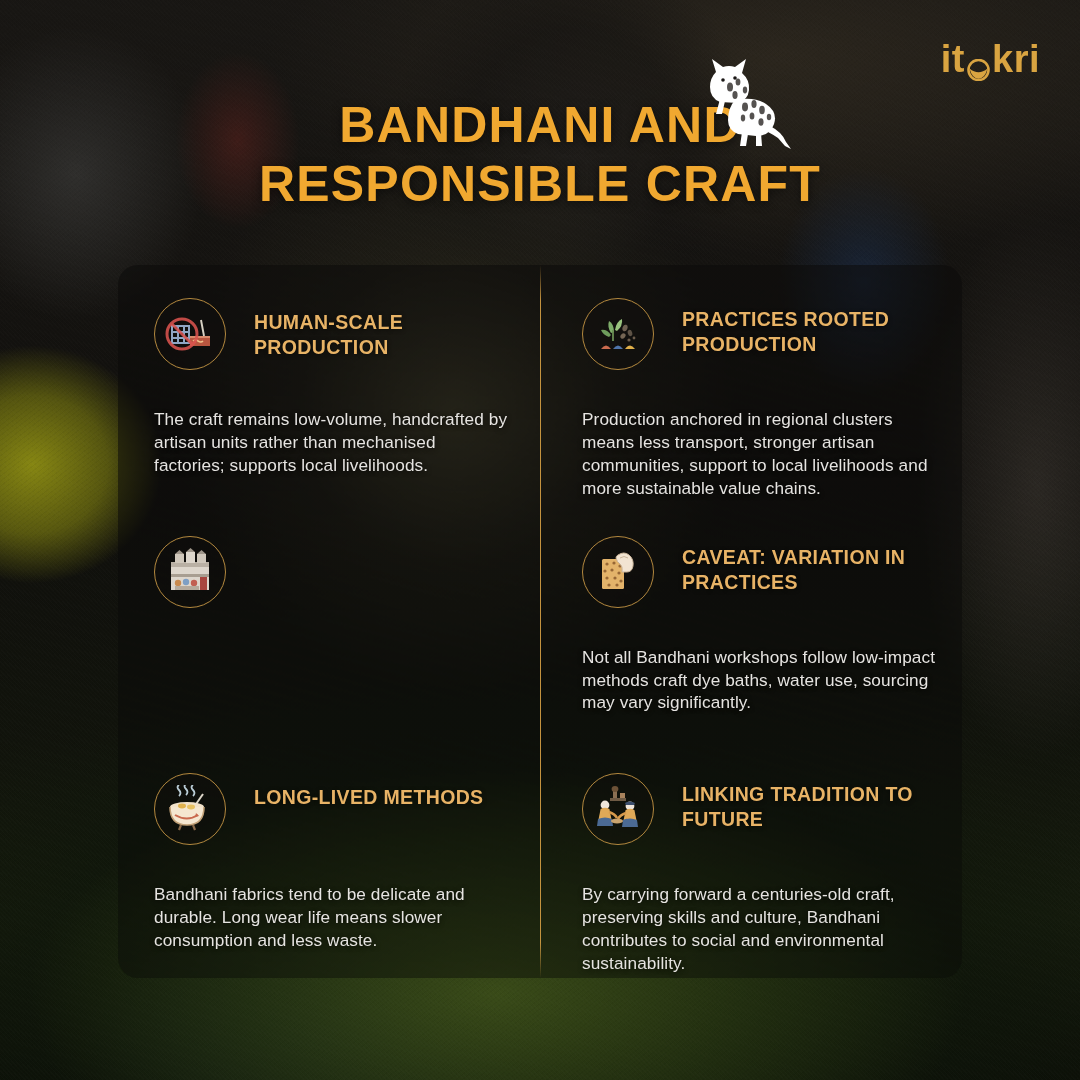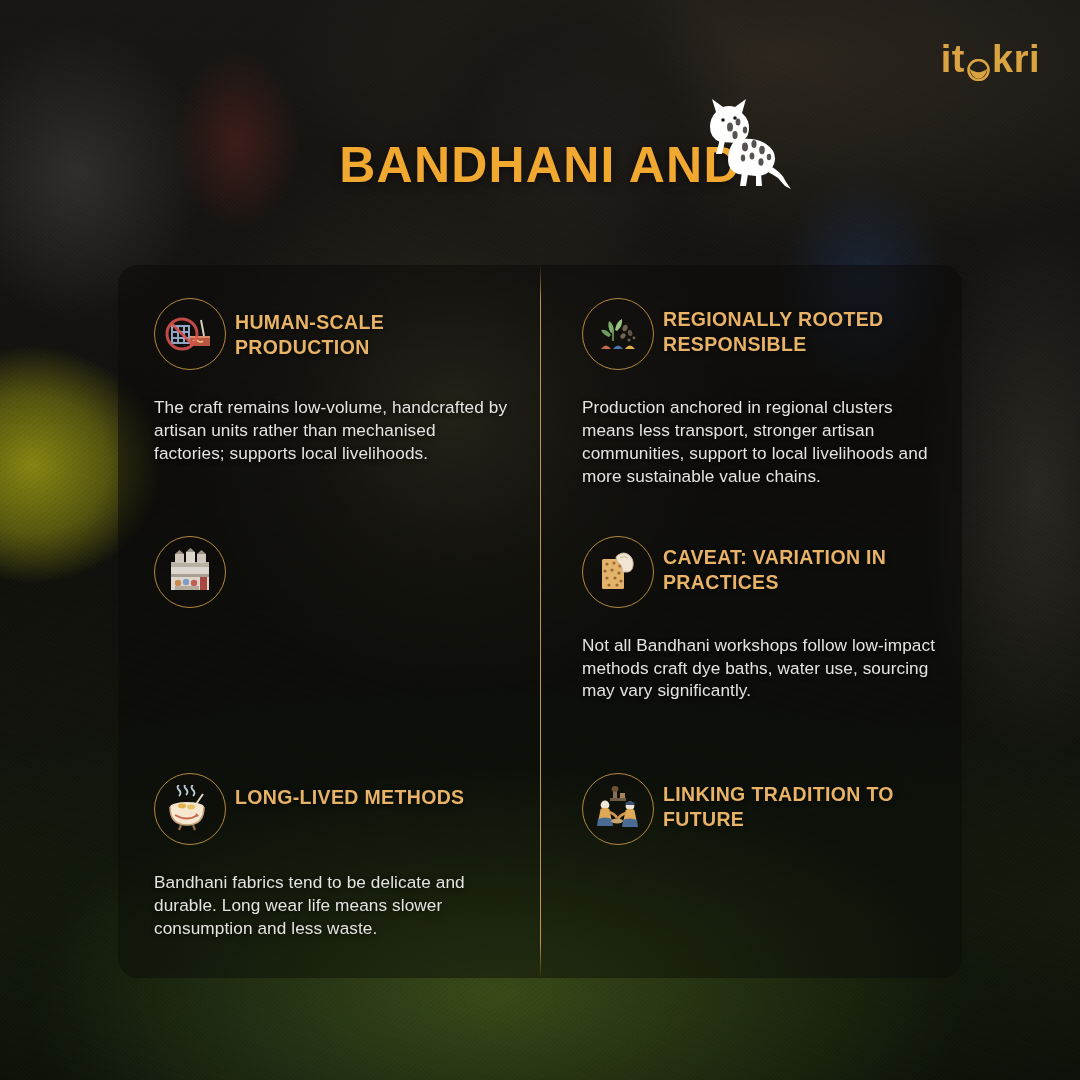--- a/index.html
+++ b/index.html
@@ -57,21 +57,21 @@
   }
   .logo .lg-o{
     position:relative; display:inline-block; width:25px; height:25px;
     margin:0 1px; vertical-align:baseline;
   }
   .logo .lg-o svg{ position:absolute; left:0; top:6px; }
 
   
   .title-wrap{
     position:absolute; top:96px; left:0; width:1080px;
-    text-align:center; z-index:4;margin-top:40px;
+    text-align:center; z-index:4;
   }
   .title{
     color:#f0a830;
     font-size:50px; font-weight:700; letter-spacing:1.2px;
     line-height:1.17; text-shadow:0 2px 10px rgba(0,0,0,.55);
   }
   .cat-deco{
     position:absolute; left:690px; top:-42px; width:106px; height:95px; z-index:5;
   }
 
@@ -95,41 +95,41 @@
     grid-template-columns:1fr 1fr;
     grid-template-rows:1fr 1fr 1fr;
   }
   .card{
     position:relative;
     padding:33px 30px 0 36px;
   }
   .card.right{ padding-left:42px; padding-right:26px; }
 
   .card-head{
-    display:flex; align-items:flex-start; gap:9px;
+    display:flex; align-items:flex-start; gap:28px;
   }
   .icon-circle{
     flex:0 0 auto;
     width:72px; height:72px; border-radius:50%;
     border:1.4px solid #b4893f;
     display:flex; align-items:center; justify-content:center;
     background:rgba(16,14,12,.30);
     overflow:hidden;
   }
   .icon-circle svg{ display:block; }
   .card-title{
     color:#e8b366;
     font-size:19.5px; font-weight:700;
     letter-spacing:.35px; line-height:1.28;
     padding-top:12px;
     text-shadow:0 1px 4px rgba(0,0,0,.5);
   }
   .card.right .card-title{ padding-top:9px; }
   .card-body{
-    margin-top:26px;
+    margin-top:38px;
     color:#e6e4e1;
     font-size:17.2px; line-height:1.33;
     letter-spacing:.1px;
     text-shadow:0 1px 5px rgba(0,0,0,.7);
     max-width:390px;
   }
   .card.right .card-body{ max-width:405px; }
 </style>
 </head>
 <body>
@@ -144,20 +144,21 @@
       <svg width="25" height="22" viewBox="0 0 25 22">
         <circle cx="12.5" cy="11" r="10" fill="none" stroke="#d9a441" stroke-width="2.6"></circle>
         <path d="M3.5 9.5 Q12.5 17 21.5 9.5 Q19 19.5 12.5 19.8 Q6 19.5 3.5 9.5 Z" fill="#d9a441"></path>
       </svg>
     </span>
     <span>kri</span>
 </div>
 
 <div class="title-wrap">
   <div class="title">BANDHANI AND</div>
+  <div class="title">RESPONSIBLE CRAFT</div>
   <svg class="cat-deco" viewBox="0 0 106 95">
     <g fill="#ffffff">
       <path d="M26 18 L22 5 L33 13 Q39 11 45 13 L56 5 L52 19 Q60 26 59 36 Q58 46 48 49 L30 48 Q20 44 20 33 Q20 24 26 18 Z"></path>
       <path d="M45 46 Q64 42 76 50 Q88 58 84 70 Q80 82 66 82 L48 80 Q38 76 38 66 Q38 54 45 46 Z"></path>
       <path d="M80 72 Q92 78 96 88 L101 95 L95 92 L88 84 Q82 80 78 78 Z"></path>
       <path d="M52 78 L50 92 L56 92 L58 80 Z"></path>
       <path d="M66 79 L66 92 L72 92 L71 79 Z"></path>
       <path d="M30 45 L26 60 L32 60 L35 47 Z"></path>
     </g>
     <g fill="#262220" opacity=".78">
@@ -222,21 +223,21 @@
               <ellipse cx="37" cy="22" rx="2.2" ry="3.2" fill="#5d5245" transform="rotate(-18 37 22)"></ellipse>
               <ellipse cx="30" cy="25" rx="2.2" ry="3" fill="#756654" transform="rotate(40 30 25)"></ellipse>
               <circle cx="36" cy="29" r="1.6" fill="#6b5c4c"></circle>
               <circle cx="41" cy="27" r="1.4" fill="#6b5c4c"></circle>
             </g>
             <path d="M8 38 q5-7 10 0 Z" fill="#c96a4e"></path>
             <path d="M20 38 q5-7 10 0 Z" fill="#4f74aa"></path>
             <path d="M32 38 q5-7 10 0 Z" fill="#e0b04a"></path>
           </svg>
         </div>
-        <div class="card-title">REGIONALLY ROOTED RESPONSIBLE</div>
+        <div class="card-title">PRACTICES ROOTED PRODUCTION</div>
       </div>
       <div class="card-body">Production anchored in regional clusters means less transport, stronger artisan communities, support to local livelihoods and more sustainable value chains.</div>
     </div>
 
     <div class="card">
       <div class="card-head">
         <div class="icon-circle">
           <svg width="52" height="48" viewBox="0 0 52 48">
             <rect x="7" y="18" width="38" height="24" fill="#ddd6cc"></rect>
             <rect x="7" y="14" width="38" height="5" fill="#b9b0a4"></rect>
@@ -328,16 +329,17 @@
               <path d="M33 19 q5-3 10 0 l-1 2 l-8 0 Z" fill="#3c4f6e"></path>
               <path d="M33.6 26 q4.4-2.4 8.8 0 l2 10 l-12.8 0 Z" fill="#e0a957"></path>
               <path d="M31 36 q7-3 14 0 l1 7 l-16 0 Z" fill="#4b6a94"></path>
               <path d="M34 29 q-6 2 -8 6" stroke="#d79a4c" stroke-width="2.6" fill="none"></path>
             </g>
             <ellipse cx="25" cy="37" rx="6" ry="2.6" fill="#caa46f"></ellipse>
           </svg>
         </div>
         <div class="card-title">LINKING TRADITION TO FUTURE</div>
       </div>
+      <div class="card-body">By carrying forward a centuries-old craft, preserving skills and culture, Bandhani contributes to social and environmental sustainability.</div>
     </div>
 
   </div>
 </div>
 
 </body></html>

